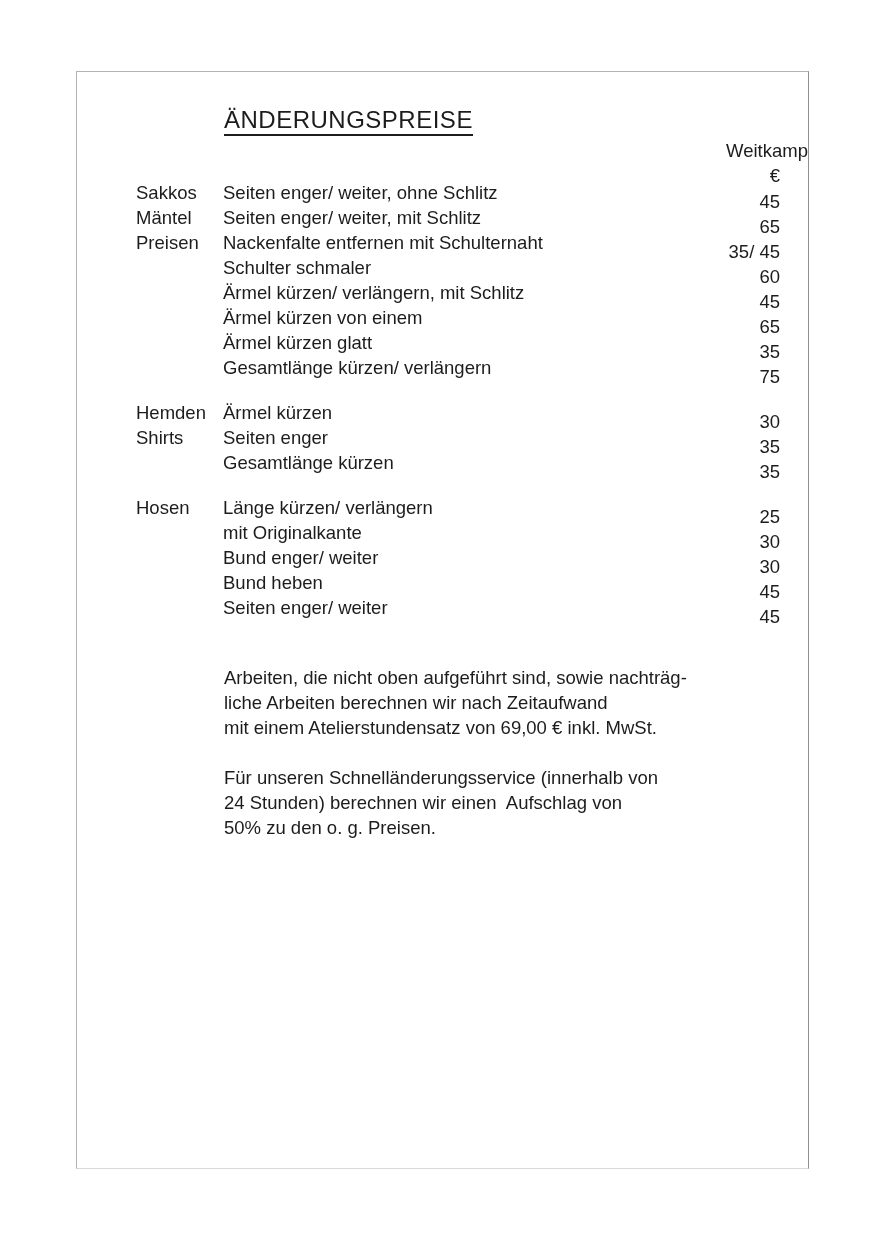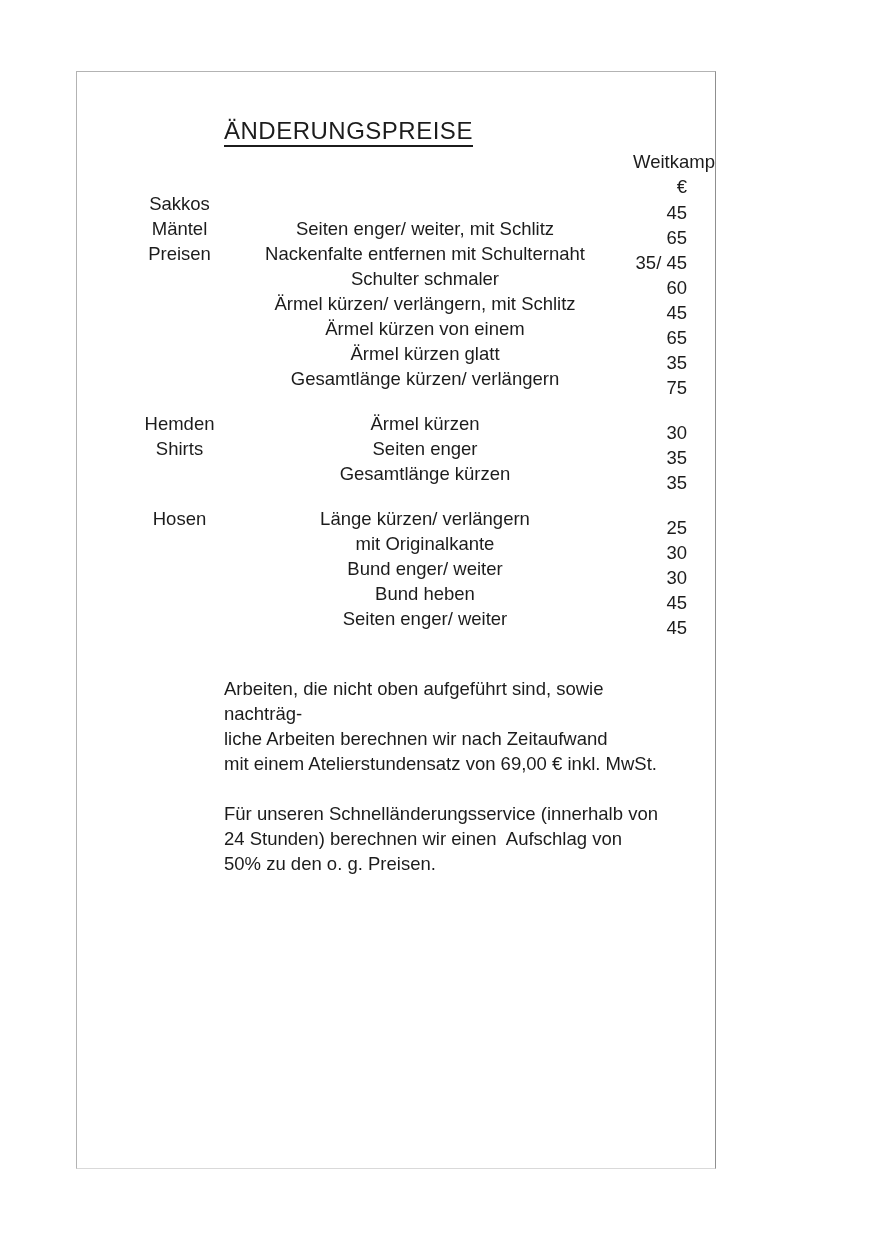--- a/index.html
+++ b/index.html
@@ -12,42 +12,42 @@
   }
   *{box-sizing:border-box;}
   html,body{margin:0;padding:0;}
   body{
     width:874px;height:1240px;position:relative;
     background:var(--bg);color:var(--text);
     font-family:"Liberation Sans","DejaVu Sans",sans-serif;
     overflow:hidden;
   }
   .frame{
-    position:absolute;left:76px;top:71px;width:640px;height:1098px;
+    position:absolute;left:76px;top:71px;width:733px;height:1098px;
     border-style:solid;border-width:1px;
     border-color:var(--border-top) var(--border-right) var(--border-bottom) var(--border-left);
-    padding-top:47px;
+    padding-top:36px;
     background:var(--bg);
   }
   .title-row{margin-left:147px;}
   h1.title{
     display:inline-block;margin:0;
     font-size:24px;line-height:24px;font-weight:400;letter-spacing:0.5px;
     border-bottom:2px solid var(--text);padding-bottom:2px;
   }
   .subtitle{margin-left:147px;margin-top:3px;font-size:18.5px;line-height:24px;text-align:right;}
   .euro-row{text-align:right;padding-right:28px;font-size:18.5px;line-height:25px;}
   .table{margin-top:-8px;}
   .section + .section{margin-top:20px;}
   .row{
     display:grid;grid-template-columns:87px 1fr auto;
     padding-left:59px;padding-right:28px;
     font-size:18.5px;line-height:25px;
   }
-  .cell{white-space:pre;text-align:center;}
+  .cell{white-space:pre;}
   .cell.price{text-align:right;transform:translateY(9px);min-width:60px;}
   .notes{margin-left:147px;margin-top:45px;margin-right:40px;}
   .note{
     margin:25px 0 0 0;font-size:18.5px;line-height:25px;
     white-space:pre-wrap;
   }
 </style>
 </head>
 <body>
 
@@ -58,20 +58,21 @@
   </div>
 
   <div class="subtitle">Weitkamp</div>
 
   <div class="euro-row">€</div>
 
   <div class="table">
       <div class="section">
         <div class="row">
     <div class="cell cat">Sakkos</div>
+    <div class="cell service">Seiten enger/ weiter, ohne Schlitz</div>
     <div class="cell price">45</div>
   </div>
         <div class="row">
     <div class="cell cat">Mäntel</div>
     <div class="cell service">Seiten enger/ weiter, mit Schlitz</div>
     <div class="cell price">65</div>
   </div>
         <div class="row">
     <div class="cell cat">Preisen</div>
     <div class="cell service">Nackenfalte entfernen mit Schulternaht</div>

